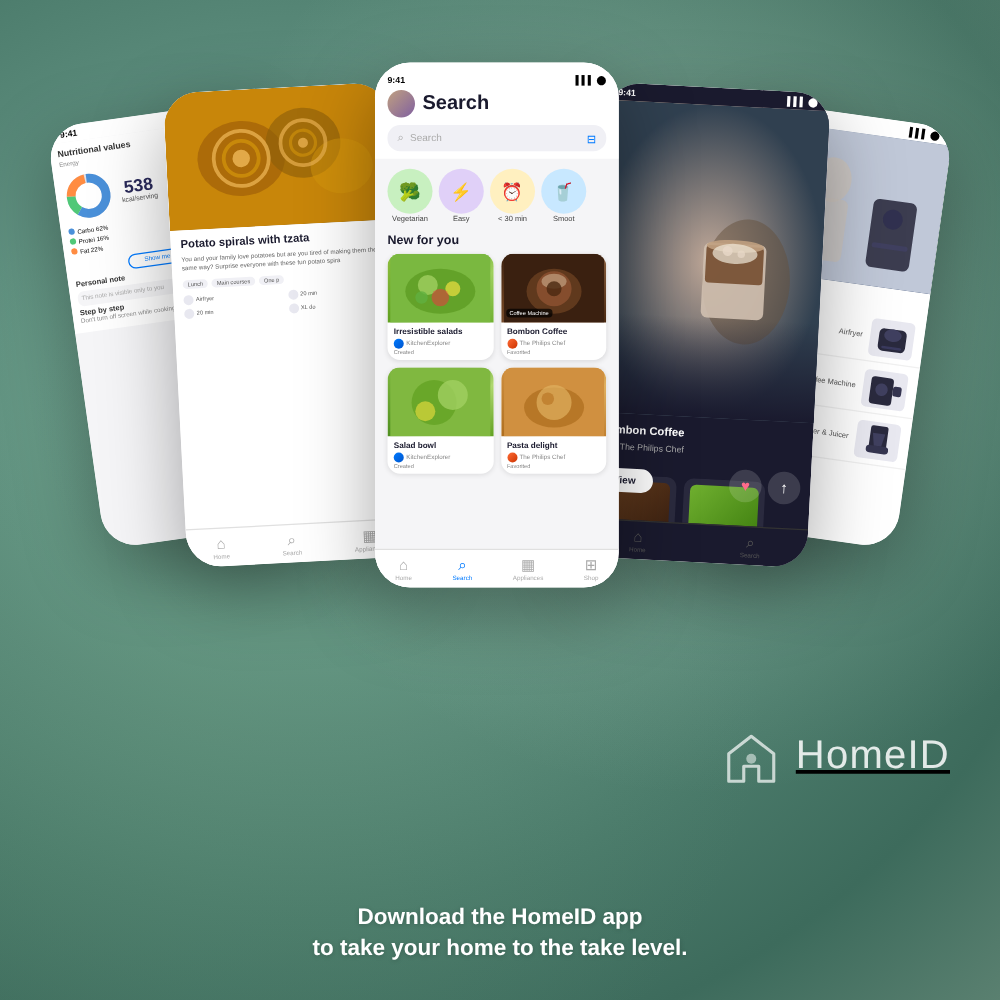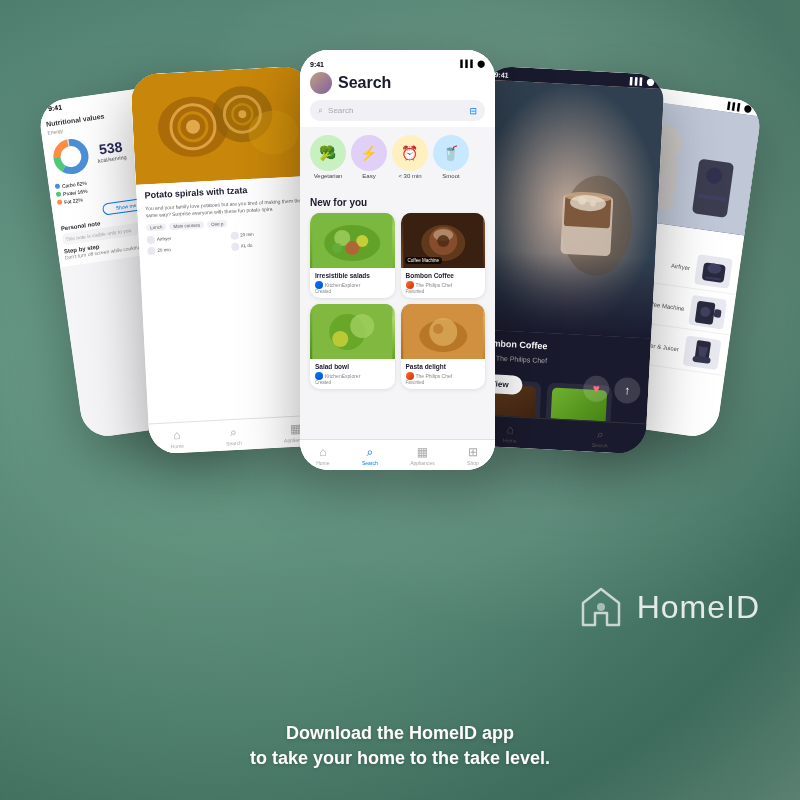--- a/index.html
+++ b/index.html
@@ -341,21 +341,20 @@
       color: #444;
       text-align: center;
     }
 
     
     .section-title {
       font-size: 10px;
       font-weight: 700;
       color: #1a1a2e;
       padding: 0 10px 5px;
-      margin-top: 10px;
     }
     .recipe-cards {
       display: grid;
       grid-template-columns: 1fr 1fr;
       gap: 6px;
       padding: 0 10px 8px;
     }
     .recipe-card {
       background: #fff;
       border-radius: 10px;
@@ -487,22 +486,23 @@
       position: relative;
       overflow: hidden;
     }
 
     
     .brand-area {
       position: absolute;
       bottom: 170px;
       right: 40px;
       display: flex;
-      align-items: center;
+      align-items: flex-start;
       gap: 13px;
+      text-decoration: underline;
     }
     .brand-logo {
       width: 45px;
       height: 45px;
     }
     .brand-name {
       font-size: 32px;
       font-weight: 300;
       color: rgba(255,255,255,0.85);
       letter-spacing: 1px;

